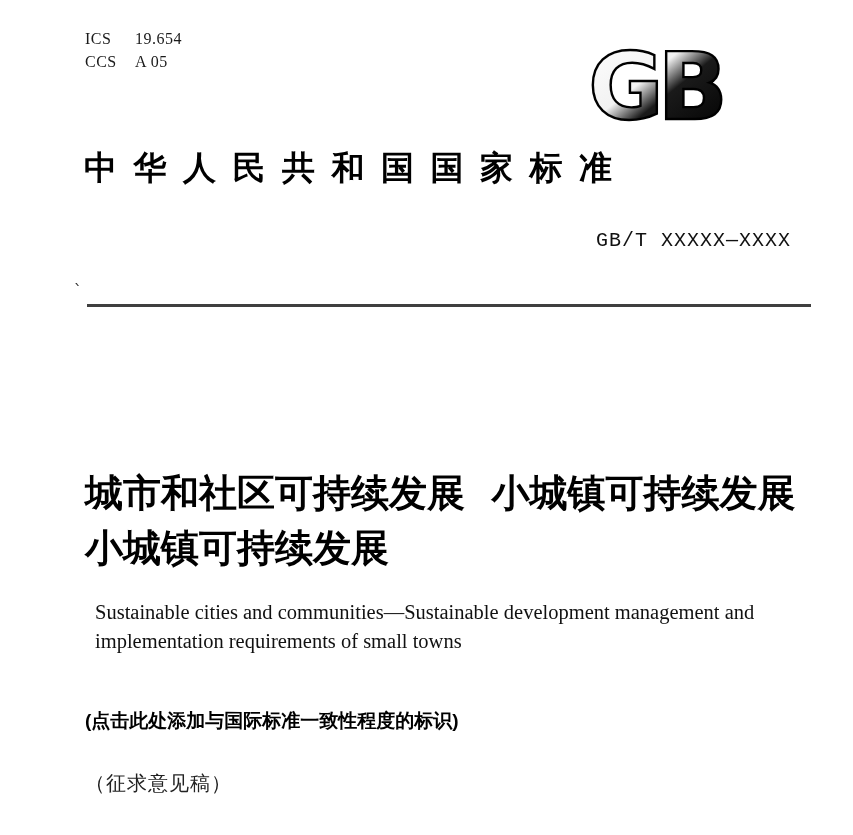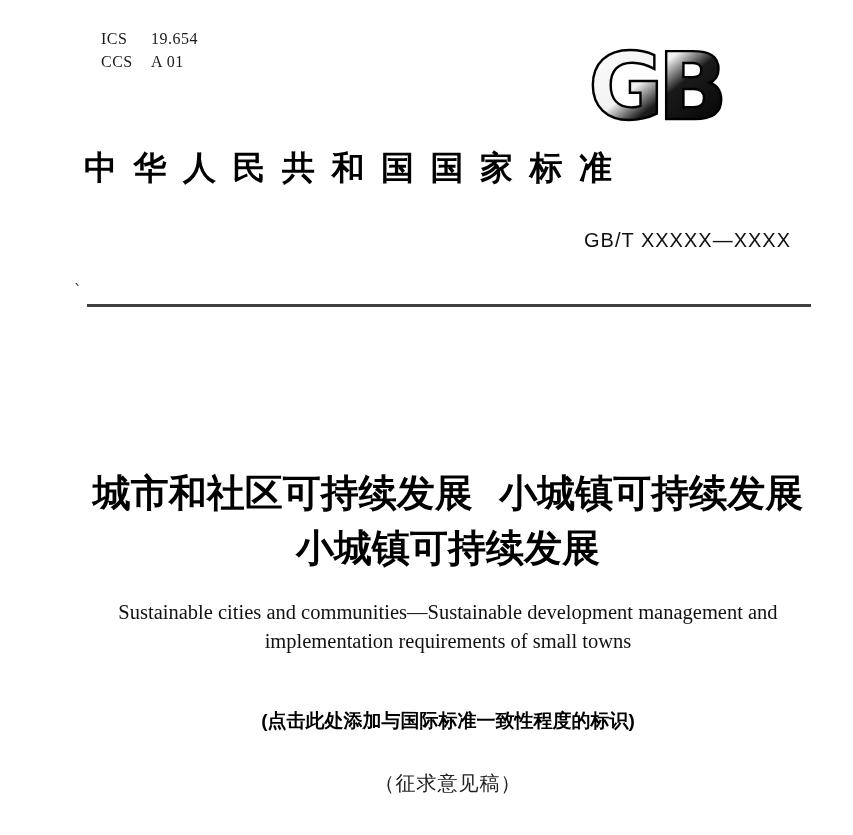--- a/index.html
+++ b/index.html
@@ -24,21 +24,20 @@
     font-size: 16px;
     line-height: 23px;
     color: #1a1a1a;
     letter-spacing: 0.5px;
   }
   .codes .row { white-space: nowrap; }
   .codes .label {
     display: inline-block;
     min-width: 40px;
     margin-right: 10px;
-    margin-left: 16px;
   }
   
   .gb-logo {
     position: absolute;
     left: 572px;
     top: 38px;
     width: 166px;
     height: 94px;
   }
   
@@ -52,21 +51,21 @@
     white-space: nowrap;
     color: #000000;
     font-family: "Liberation Serif", "DejaVu Serif", serif;
   }
   
   .std-number {
     position: absolute;
     right: 62px;
     top: 229px;
     font-size: 20px;
-    font-family: Liberation Sans, sans-serif;
+    font-family: Liberation Mono, monospace;
     font-weight: 500;
     letter-spacing: 1px;
     white-space: nowrap;
     color: #111111;
   }
   
   .stray-mark {
     position: absolute;
     left: 73px;
     top: 281px;
@@ -81,21 +80,21 @@
     top: 304px;
     width: 724px;
     height: 3px;
     background: #3f3f3f;
   }
   
   .centered {
     position: absolute;
     left: 85px;
     width: 726px;
-    text-align: center;
+    text-align: left;
   }
   .cn-title {
     top: 466px;
     font-size: 38px;
     line-height: 55px;
     font-weight: bold;
     font-family: "Liberation Sans", "DejaVu Sans", sans-serif;
     color: #000000;
   }
   .cn-title .line1 { word-spacing: 16px; white-space: nowrap; }
@@ -126,21 +125,21 @@
 </head>
 <body>
 
 <div class="page">
 
   <div class="codes">
     <div class="row">
       <span class="label">ICS</span><span>19.654</span>
     </div>
     <div class="row">
-      <span class="label">CCS</span><span>A 01</span>
+      <span class="label">CCS</span><span>A 05</span>
     </div>
   </div>
 
   <svg class="gb-logo" viewBox="0 0 170 96" xmlns="http://www.w3.org/2000/svg" aria-hidden="true">
     <defs>
       <linearGradient id="gbBevel" x1="0" y1="0" x2="1" y2="1">
         <stop offset="0" stop-color="#ffffff"></stop>
         <stop offset="0.42" stop-color="#f2f2f2"></stop>
         <stop offset="0.58" stop-color="#1a1a1a"></stop>
         <stop offset="1" stop-color="#000000"></stop>

